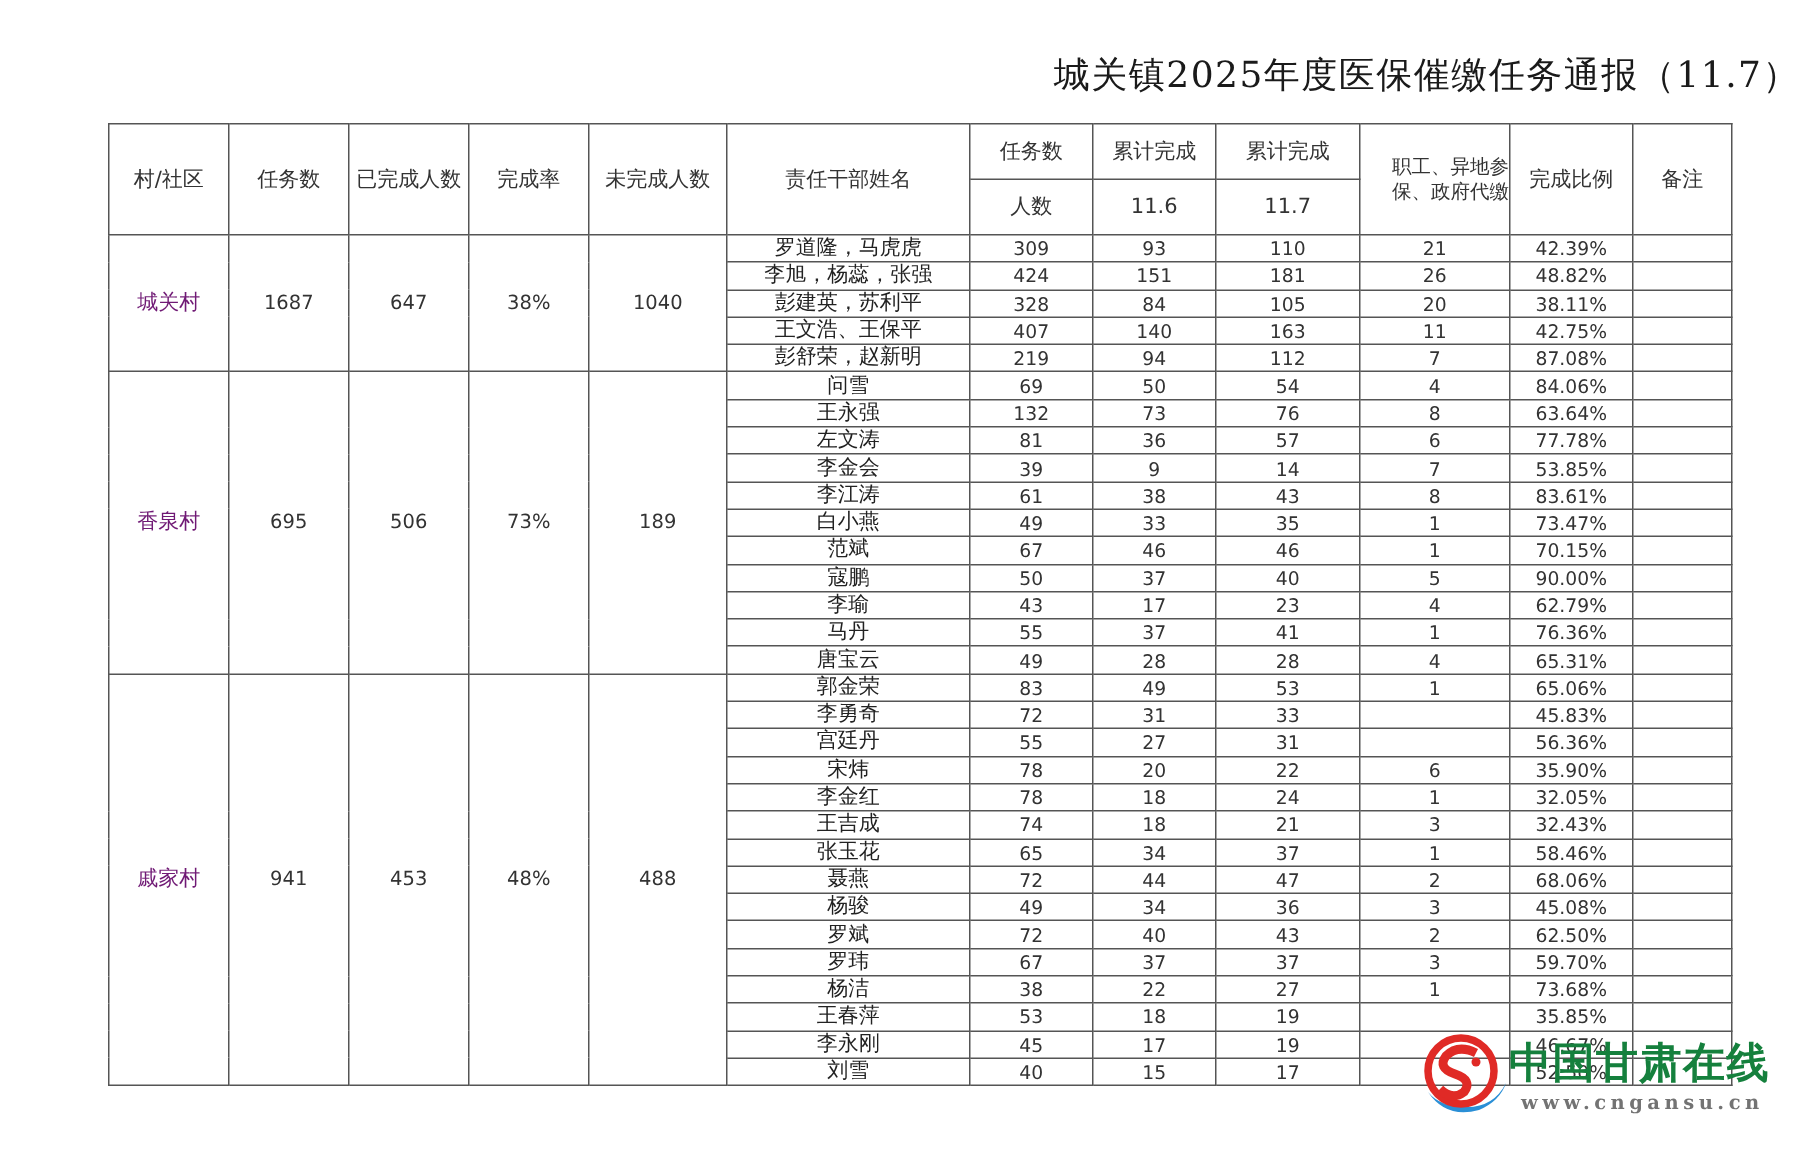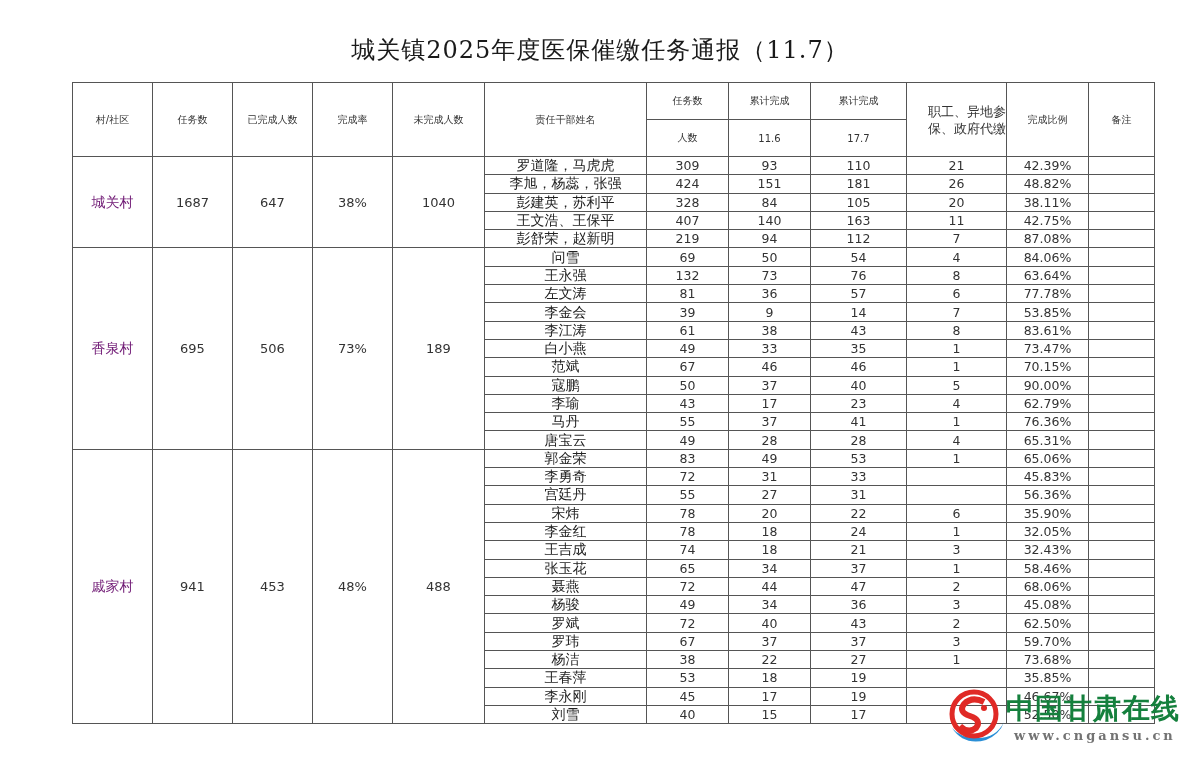--- a/index.html
+++ b/index.html
@@ -1,26 +1,26 @@
 <!DOCTYPE html>
 <html><head>
 <meta charset="utf-8">
 <style>
   html, body { margin:0; padding:0; background:#ffffff; }
   body { width:1200px; height:770px; position:relative; overflow:hidden;
          font-family:"DejaVu Serif","Liberation Serif",serif; color:#222; }
-  .title { position:absolute; top:34px; left:0; width:1200px; text-align:center;
+  .title { position:absolute; top:34px; left:0; width:1200px; text-align:right;
            font-size:24px; letter-spacing:1px; color:#1a1a1a;
            font-family:"DejaVu Serif","Liberation Serif",serif; }
   table.report { position:absolute; left:72px; top:82px; border-collapse:collapse;
                  table-layout:fixed; width:1082px;
                  font-family:"DejaVu Sans","Liberation Sans",sans-serif; }
   table.report td, table.report th { border:1.5px solid #555; padding:0; text-align:center;
            vertical-align:middle; overflow:hidden; white-space:nowrap; font-weight:normal; }
-  table.report th { font-size:10px; color:#333; }
+  table.report th { font-size:14px; color:#333; }
   table.report thead tr.h1 th { height:36px; }
   table.report thead tr.h2 th { height:36px; }
   table.report th.small { font-size:13px; line-height:17px; white-space:normal;text-align:right; }
   table.report tbody td { height:17.3px; font-size:12.5px; line-height:15px; color:#333; }
   table.report td.name { font-size:14px; color:#222; }
   table.report td.village-cell { font-size:14px; color:#701a75; }
   table.report td.num-big { font-size:13px; }
   .watermark { position:absolute; left:944px; top:688px; width:250px; height:60px; }
   .wm-text { position:absolute; left:62px; top:2px; font-size:28px; font-weight:bold; color:#15803d;
              font-family:"DejaVu Sans","Liberation Sans",sans-serif; letter-spacing:1px; white-space:nowrap; }
@@ -58,21 +58,21 @@
       <th>任务数</th>
       <th>累计完成</th>
       <th>累计完成</th>
       <th rowspan="2" class="small">职工、异地参保、政府代缴</th>
       <th rowspan="2">完成比例</th>
       <th rowspan="2">备注</th>
     </tr>
     <tr class="h2">
       <th>人数</th>
       <th>11.6</th>
-      <th>17.7</th>
+      <th>11.7</th>
     </tr>
   </thead>
   <tbody id="tbody">
       <tr>
         <td rowspan="5" class="village-cell">城关村</td>
         <td rowspan="5" class="num-big">1687</td>
         <td rowspan="5" class="num-big">647</td>
         <td rowspan="5" class="num-big">38%</td>
         <td rowspan="5" class="num-big">1040</td>
         <td class="name">罗道隆，马虎虎</td>

